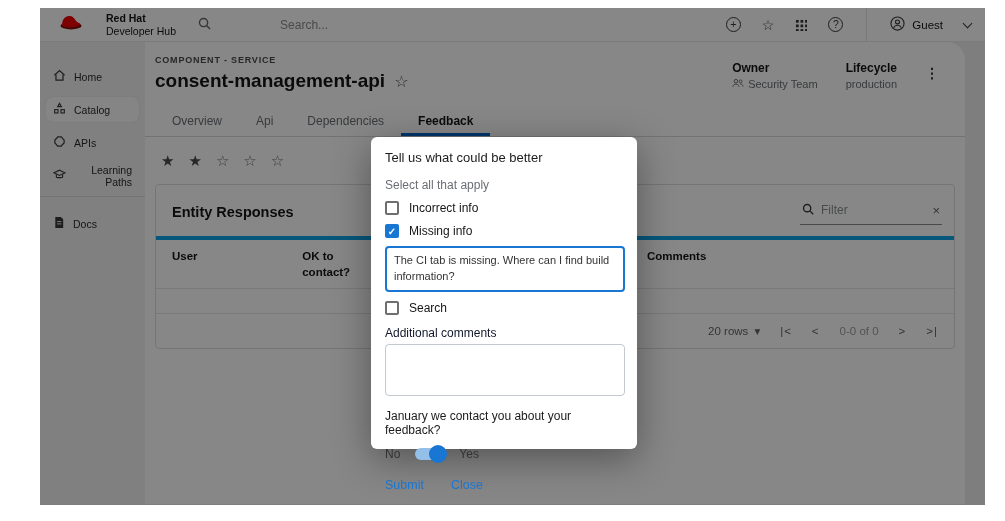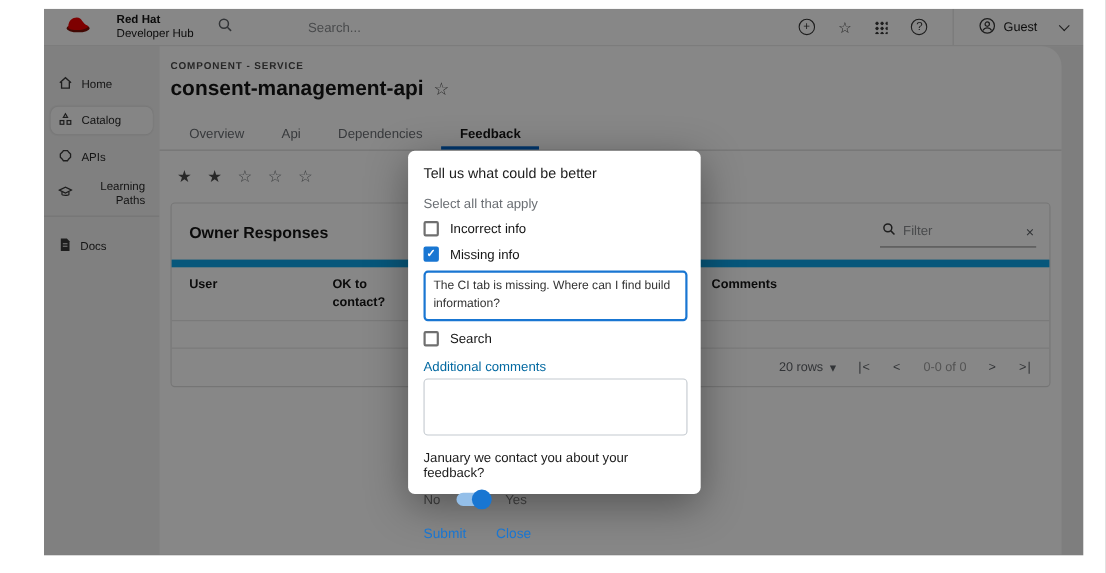--- a/index.html
+++ b/index.html
@@ -69,21 +69,21 @@
   .card-head { display:flex; justify-content:space-between; align-items:center; padding:13px 12px 11px 16px; }
   .card-title { font-size:14.5px; font-weight:bold; color:#151515; }
   .filter { display:flex; align-items:center; gap:7px; width:142px;
             border-bottom:1px solid #8a8a8a; padding:3px 2px 5px 2px; }
   .filter input { border:none; outline:none; width:92px; font-size:12px; color:#3a3a3a;
                   background:transparent; font-family:"Liberation Sans",sans-serif; }
   .filter input::placeholder { color:#8a8d90; }
   .filter .clear { margin-left:auto; font-size:13px; color:#5f6368; line-height:1; }
 
   .thead { display:grid; grid-template-columns:17% 45% 38%; padding:8px 16px;
-           border-top:7px solid #0ea5e9; border-bottom:1px solid #e4e4e4; }
+           border-top:4px solid #0ea5e9; border-bottom:1px solid #e4e4e4; }
   .th { font-size:11.5px; font-weight:bold; color:#151515; line-height:1.4; }
   .th.narrow { max-width:56px; }
   .empty-row { height:25px; border-bottom:1px solid #e4e4e4; }
   .tfoot { display:flex; justify-content:flex-end; align-items:center; gap:20px;
            padding:10px 16px; font-size:11.5px; color:#5f6368; }
   .rows-select { display:flex; align-items:center; gap:6px; }
   .pg { letter-spacing:1px; }
   .pg-range { color:#9e9e9e; }
 
   
@@ -95,21 +95,21 @@
   .modal-sub { font-size:12px; color:#6a6e73; margin-top:13px; }
   .cb-row { display:flex; align-items:center; gap:10px; margin-top:9px; font-size:12px; color:#151515; }
   .cb { width:14px; height:14px; border:2px solid #6f6f6f; border-radius:2px; flex-shrink:0; }
   .cb.checked { background:#1976d2; border-color:#1976d2; display:flex; align-items:center;
                 justify-content:center; color:#fff; font-size:10px; font-weight:bold; }
   textarea { display:block; width:240px; resize:none; outline:none;
              font-family:"Liberation Sans",sans-serif; font-size:11px; color:#333;
              line-height:1.45; padding:5px 7px; border-radius:4px; }
   .ta-focused { height:46px; border:2px solid #1976d2; margin:8px 0 2px 0; }
   .ta-plain  { height:52px; border:1px solid #c3c9cf; margin-top:4px; }
-  .field-label { font-size:12px; color:#0369a1; margin-top:11px; }
+  .field-label { font-size:12px; color:#0f172a; margin-top:11px; }
   .contact-q { font-size:12px; color:#1b1b1b; margin-top:13px; }
   .toggle-row { display:flex; align-items:center; gap:12px; margin-top:10px;
                 font-size:12px; color:#333; }
   .switch { width:29px; height:12px; background:#94bfe9; border-radius:7px; position:relative; margin:0 3px; }
   .switch .thumb { position:absolute; right:-3px; top:-3px; width:18px; height:18px;
                    border-radius:50%; background:#1976d2; }
   .modal-actions { display:flex; gap:27px; margin-top:17px; }
   .link-btn { font-size:12.5px; color:#1976d2; font-weight:500; }
 </style>
 </head>
@@ -216,40 +216,63 @@
     <div class="main">
 
       <div class="entity-head">
         <div>
           <div class="breadcrumb">COMPONENT - SERVICE</div>
           <div class="title-row">
             <span class="entity-title">consent-management-api</span>
             <span class="fav-star">☆</span>
           </div>
         </div>
+        <div class="meta">
+          <div class="meta-block">
+            <div class="m-label">Owner</div>
+            <div class="m-value">
+              <span>
+                <svg width="12" height="10" viewBox="0 0 14 11" fill="none" stroke="#6a6e73" stroke-width="1.1">
+                  <circle cx="4.6" cy="3.4" r="2.1"></circle>
+                    <path d="M1 10 C1.4 7.8 2.8 6.8 4.6 6.8 C6.4 6.8 7.8 7.8 8.2 10"></path>
+                  <circle cx="10" cy="3.6" r="1.7"></circle>
+                    <path d="M9.5 6.6 C11.5 6.6 12.6 7.7 13 9.7"></path>
+                </svg>
+              </span>
+              <span>Security Team</span>
+            </div>
+          </div>
+          <div class="meta-block">
+            <div class="m-label">Lifecycle</div>
+            <div class="m-value">
+                <span>production</span>
+              </div>
+          </div>
+          <div class="kebab">⋮</div>
+        </div>
       </div>
 
       <div class="tabs">
         <div class="tab">Overview</div>
         <div class="tab">Api</div>
         <div class="tab">Dependencies</div>
         <div class="tab selected">Feedback</div>
       </div>
 
       <div class="stars">
         <span class="rate-star filled">★</span>
         <span class="rate-star filled">★</span>
         <span class="rate-star outline">☆</span>
         <span class="rate-star outline">☆</span>
         <span class="rate-star outline">☆</span>
       </div>
 
       <div class="card">
         <div class="card-head">
-          <div class="card-title">Owner Responses</div>
+          <div class="card-title">Entity Responses</div>
           <div class="filter">
             <span>
               <svg width="12" height="12" viewBox="0 0 14 14" fill="none" stroke="#3a3a3a" stroke-width="1.6">
                 <circle cx="6" cy="6" r="4.2"></circle>
                   <line x1="9.2" y1="9.2" x2="13" y2="13"></line>
               </svg>
             </span>
             <input type="text" placeholder="Filter" style="">
             <span class="clear">×</span>
           </div>

